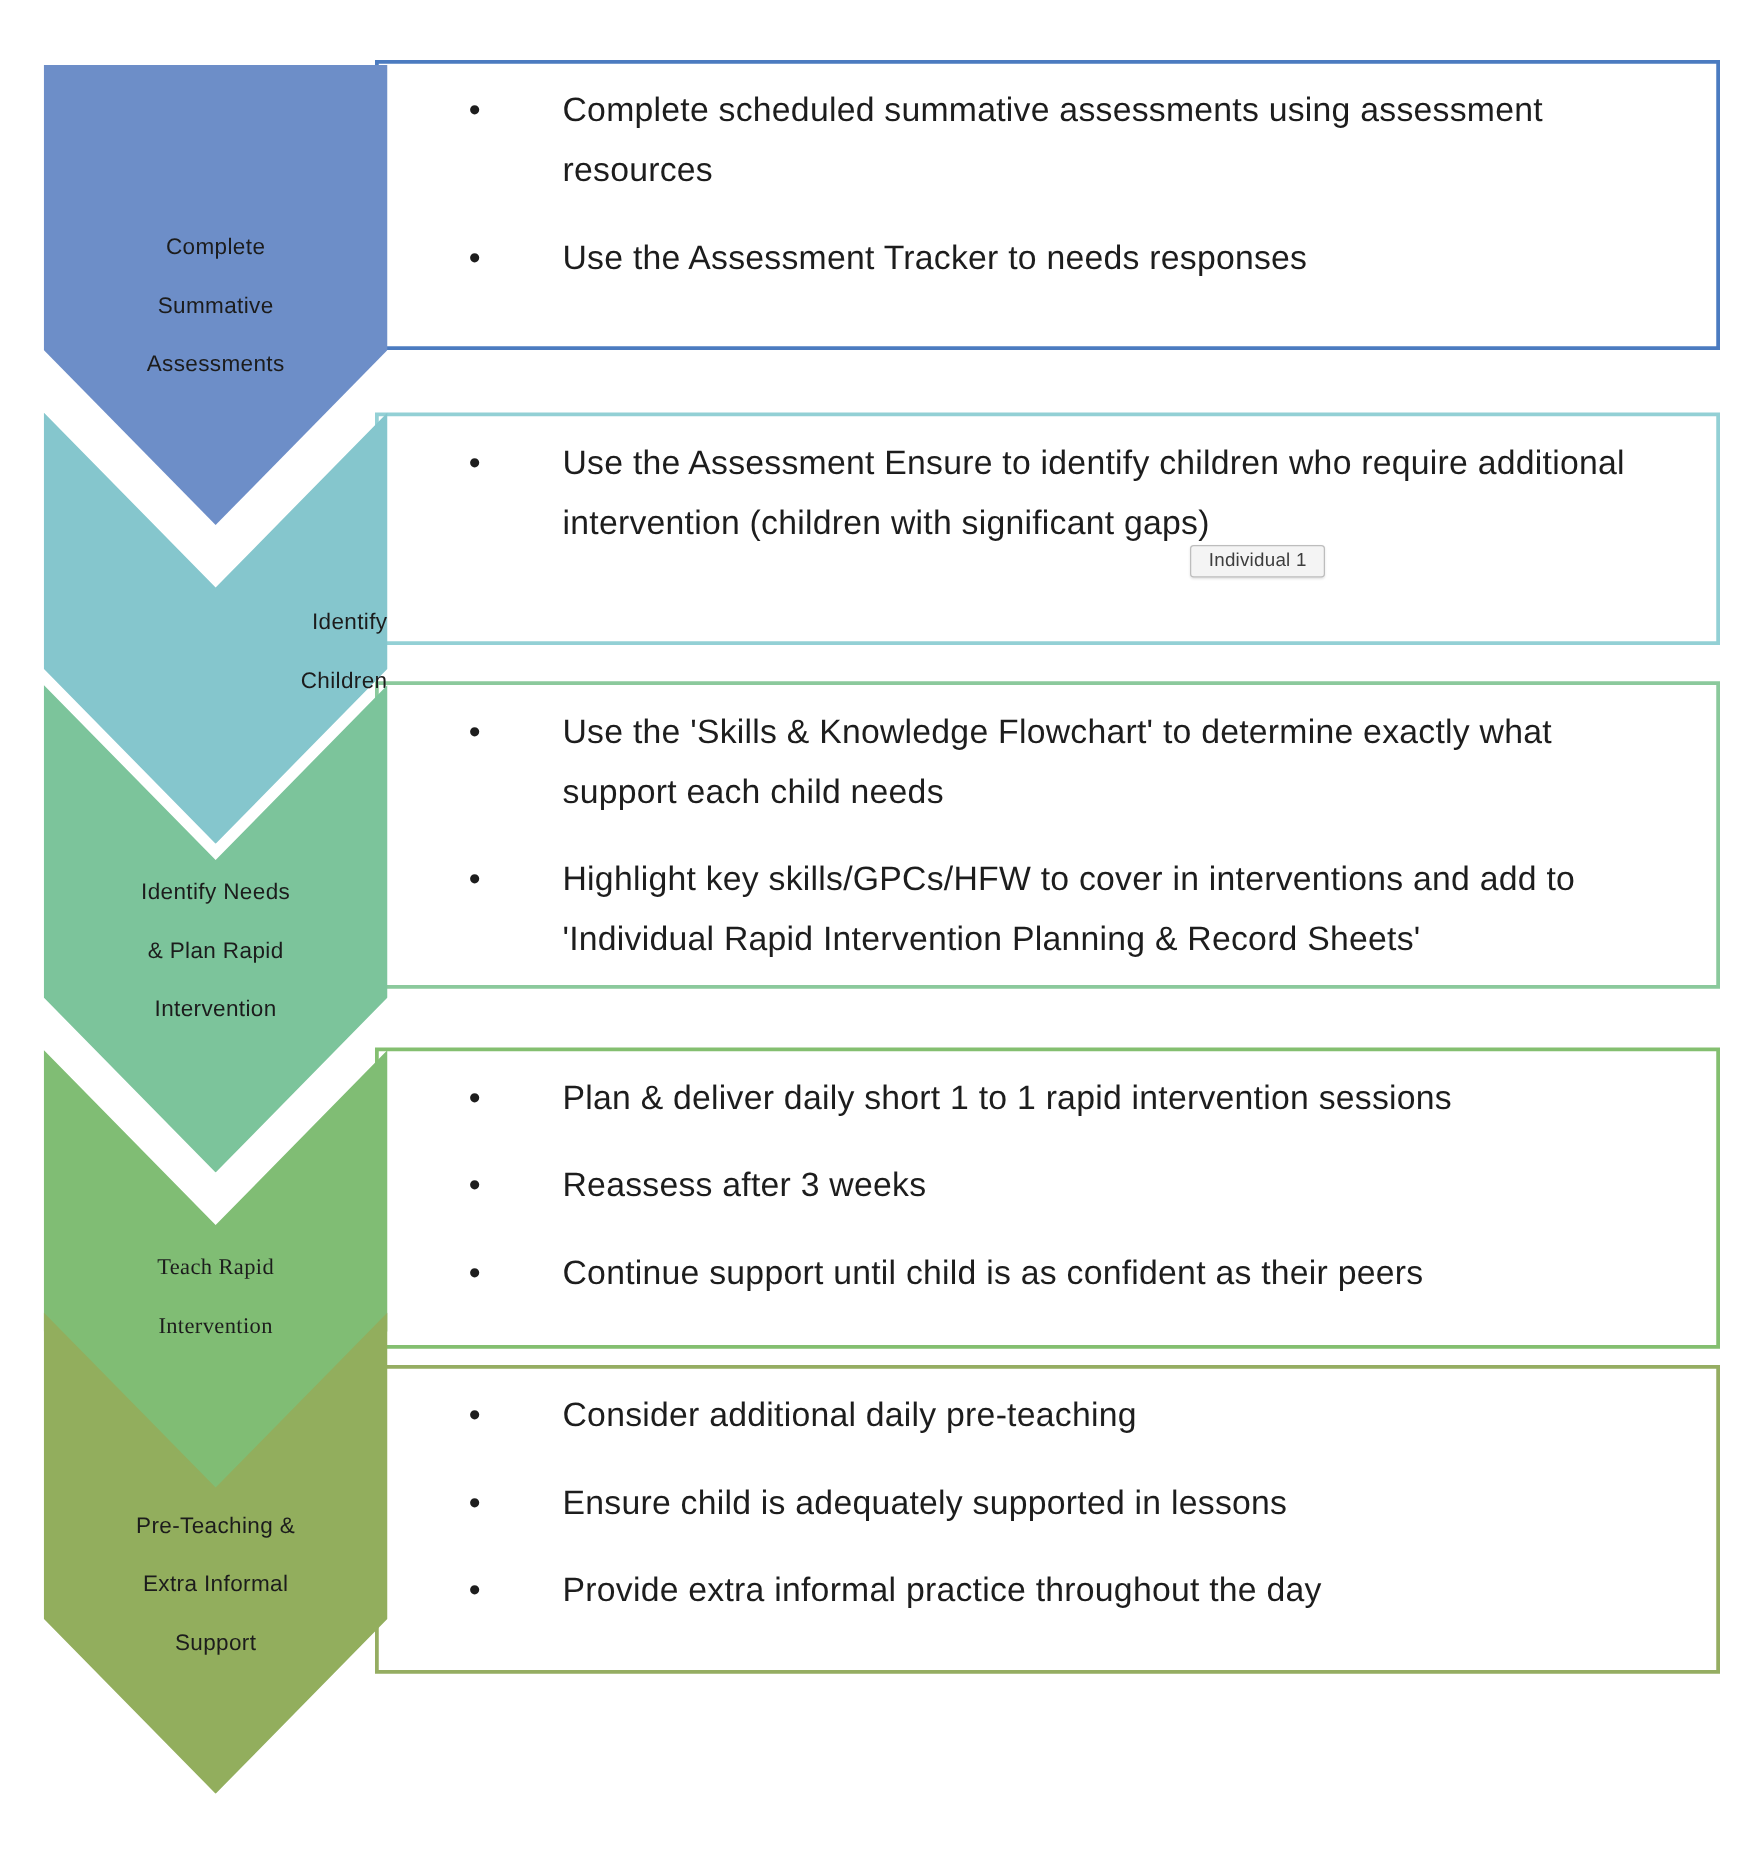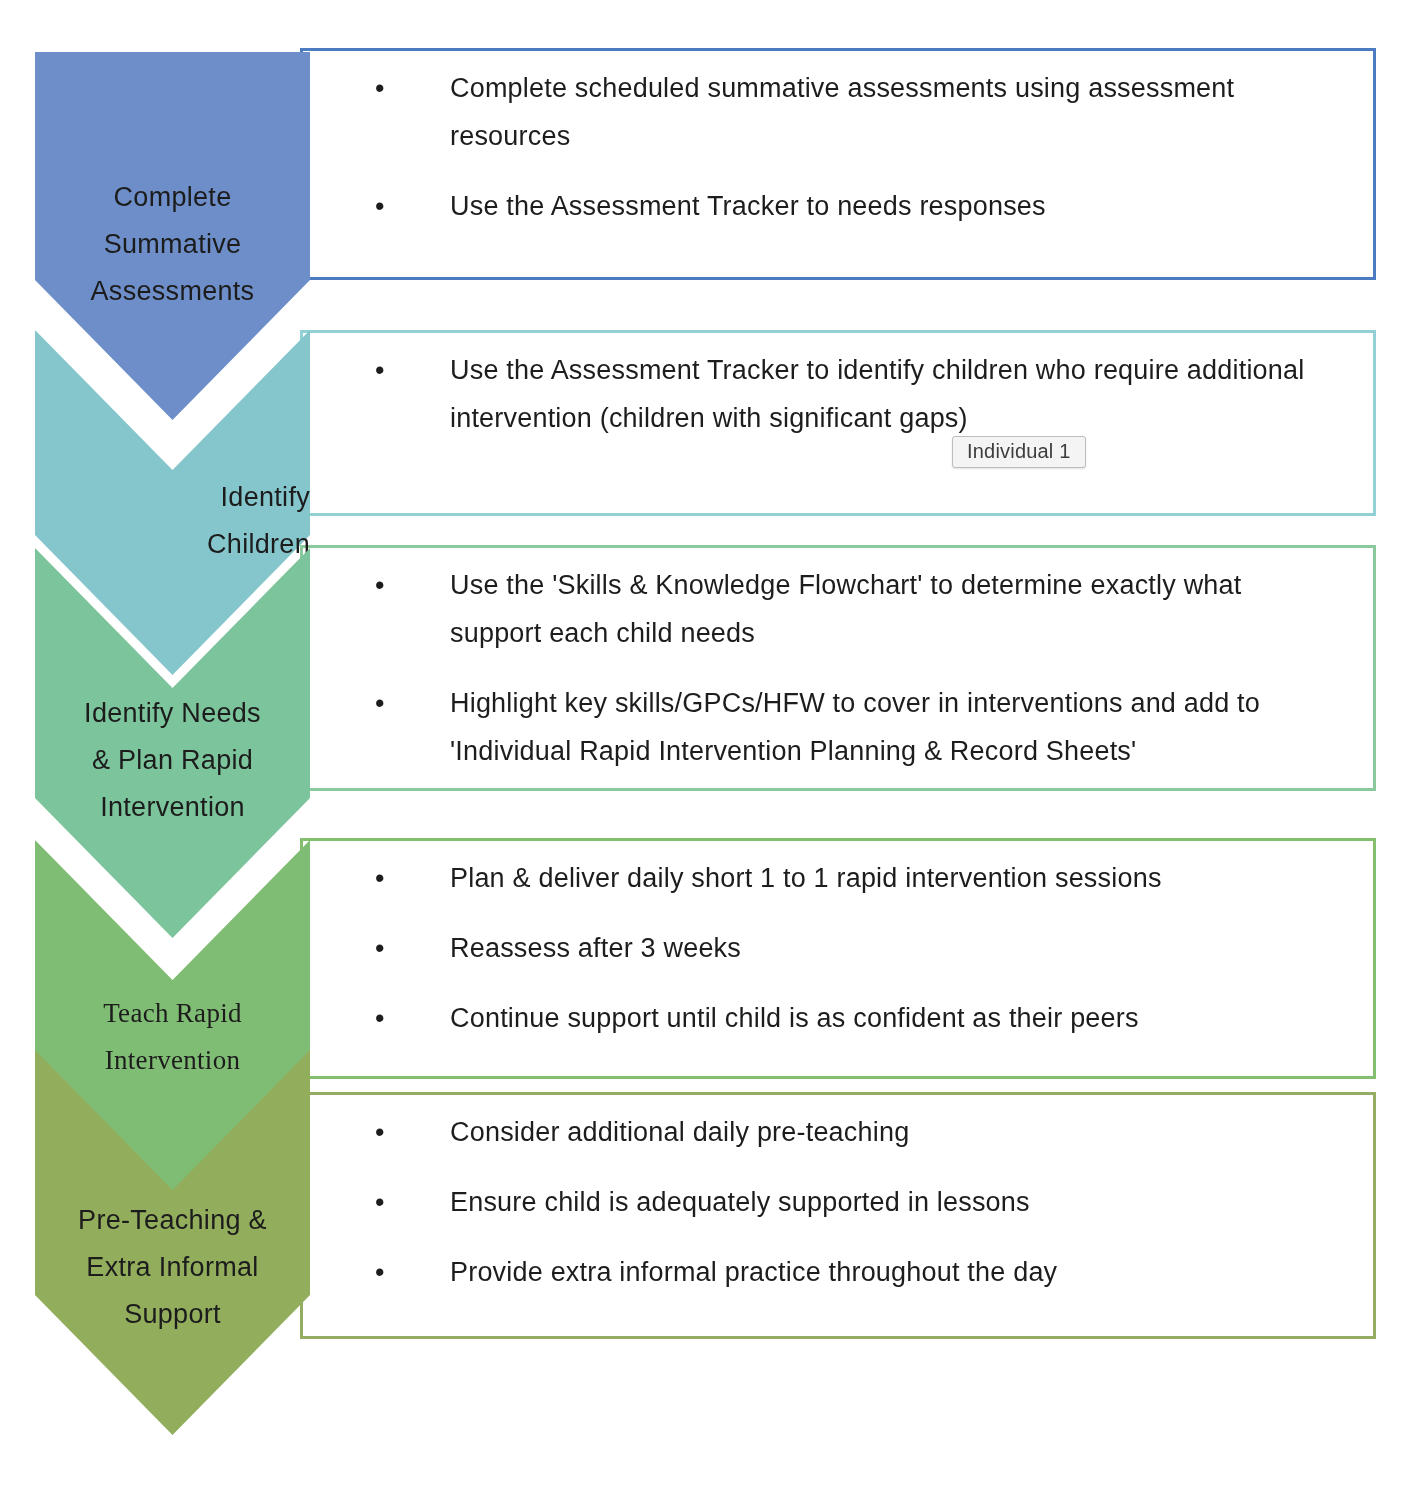--- a/index.html
+++ b/index.html
@@ -24,21 +24,21 @@
   .chevron svg {
     position:absolute;
     left:0; top:0;
     display:block;
   }
   .chevron-label {
     position:relative;
     z-index:3;
     width:100%;
     text-align:center;
-    font-size:27px;
+    font-size:18px;
     line-height:47px;
     font-weight:500;
     letter-spacing:0.3px;
     color:#1c1c1c;
     white-space:pre-line;
   }
 
   
   .box {
     position:absolute;
@@ -75,21 +75,21 @@
   
   .tooltip {
     position:absolute;
     left:952px;
     top:436px;
     z-index:5;
     background:#f4f4f4;
     border:1px solid #bdbdbd;
     border-radius:3px;
     padding:3px 14px 4px 14px;
-    font-size:20px;
+    font-size:15px;
     letter-spacing:0.2px;
     color:#3d3d3d;
     box-shadow:0 1px 2px rgba(0,0,0,0.12);
     white-space:nowrap;
   }
 </style>
 </head>
 <body>
 
 <div class="canvas">
@@ -144,21 +144,21 @@
     </div>
     <div class="bullet">
       <span class="dot">•</span>
       <span class="btext">Use the Assessment Tracker to needs responses</span>
     </div>
   </div>
 
   <div class="box" style="top: 330px; height: 186px; border-color: rgb(147, 208, 213);">
     <div class="bullet">
       <span class="dot">•</span>
-      <span class="btext">Use the Assessment Tracker to identify children who require additional intervention (children with significant gaps)</span>
+      <span class="btext">Use the Assessment Ensure to identify children who require additional intervention (children with significant gaps)</span>
     </div>
   </div>
 
   <div class="box" style="top: 545px; height: 246px; border-color: rgb(139, 201, 156);">
     <div class="bullet">
       <span class="dot">•</span>
       <span class="btext">Use the 'Skills &amp; Knowledge Flowchart' to determine exactly what support each child needs</span>
     </div>
     <div class="bullet">
       <span class="dot">•</span>

